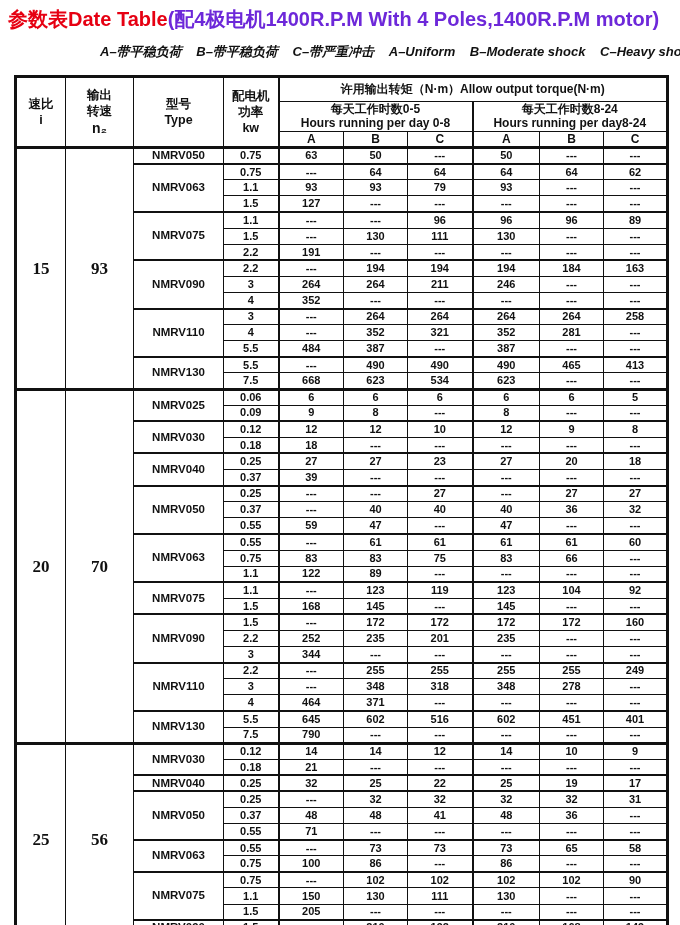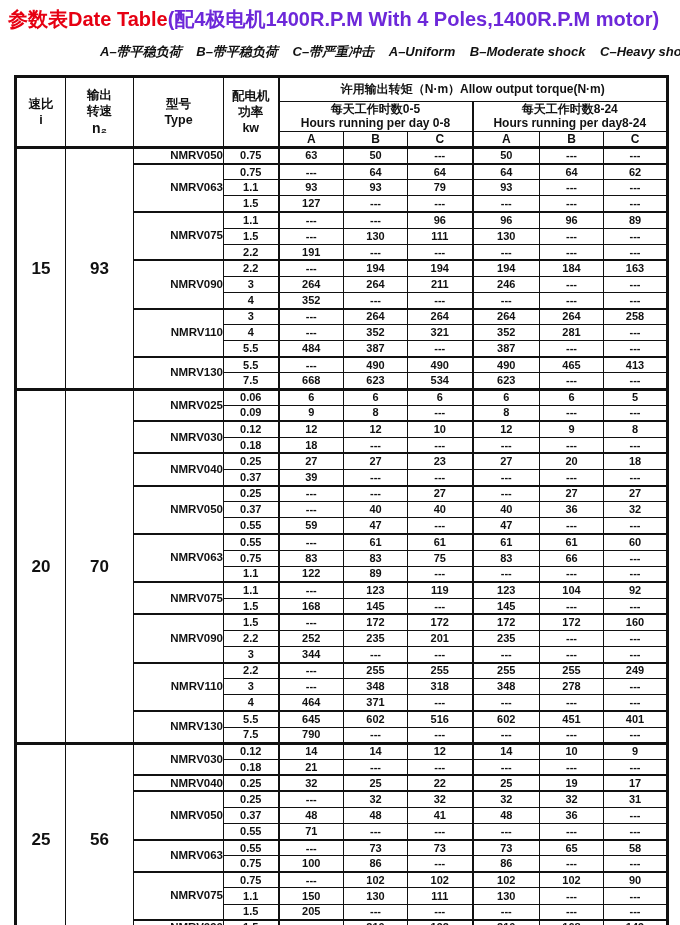--- a/index.html
+++ b/index.html
@@ -44,22 +44,22 @@
   .h-row2 { height: 29px; }
   .h-row3 { height: 14px; font-size: 12px; }
   .sect { border-left: 2.5px solid #111111; }
   .lhead div { line-height: 1.3; font-size: 12.5px; }
   .lhead div.sub { font-size: 14px; }
   tbody td {
     height: 16.1px;
     font-size: 11px;
     line-height: 1;
   }
-  td.ratio-cell, td.speed-cell { font-size: 17px; }
-  td.type-cell { font-size: 11.5px; text-align: right; }
+  td.ratio-cell, td.speed-cell { font-size: 17px; font-family: Liberation Serif, serif; }
+  td.type-cell { font-size: 11.5px; }
   tr.model-start td { border-top: 2px solid #111111; }
   tr.group-start td { border-top: 3px solid #111111; }
 </style>
 </head>
 <body>
 
 <div class="title">
   <span class="red">参数表Date Table</span><span class="black">(配4极电机1400R.P.M With 4 Poles,1400R.P.M motor)</span>
 </div>
 

